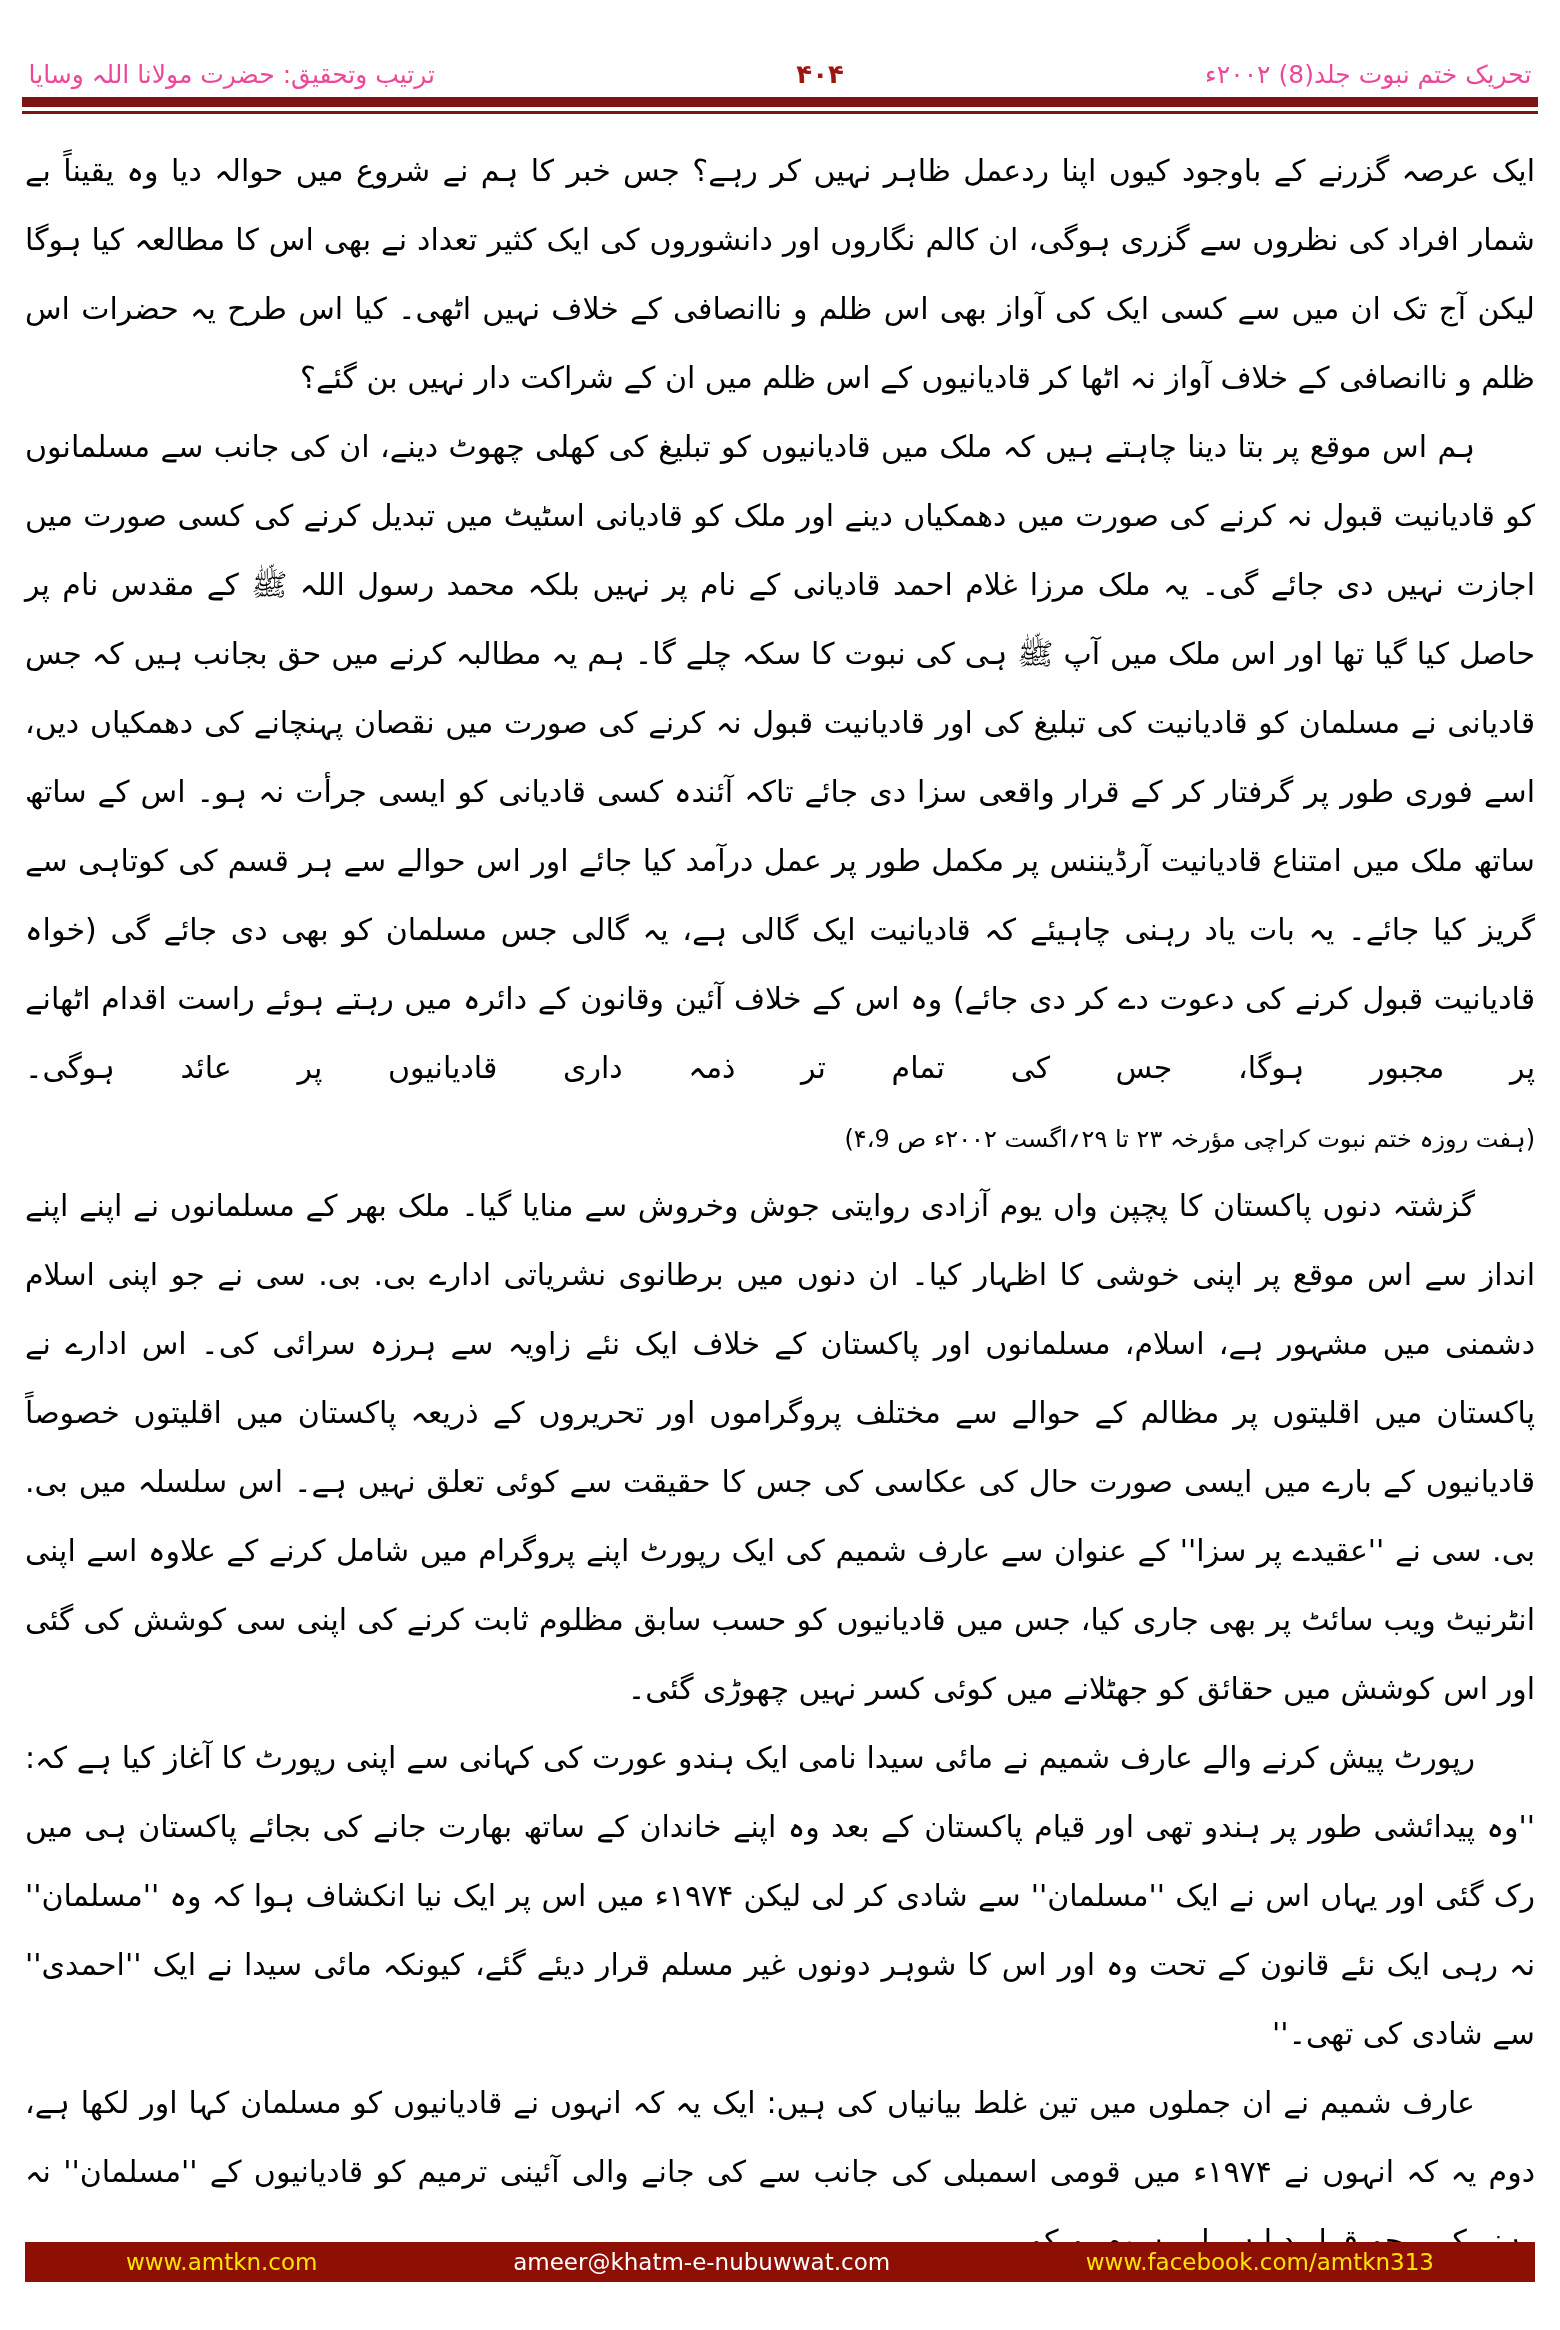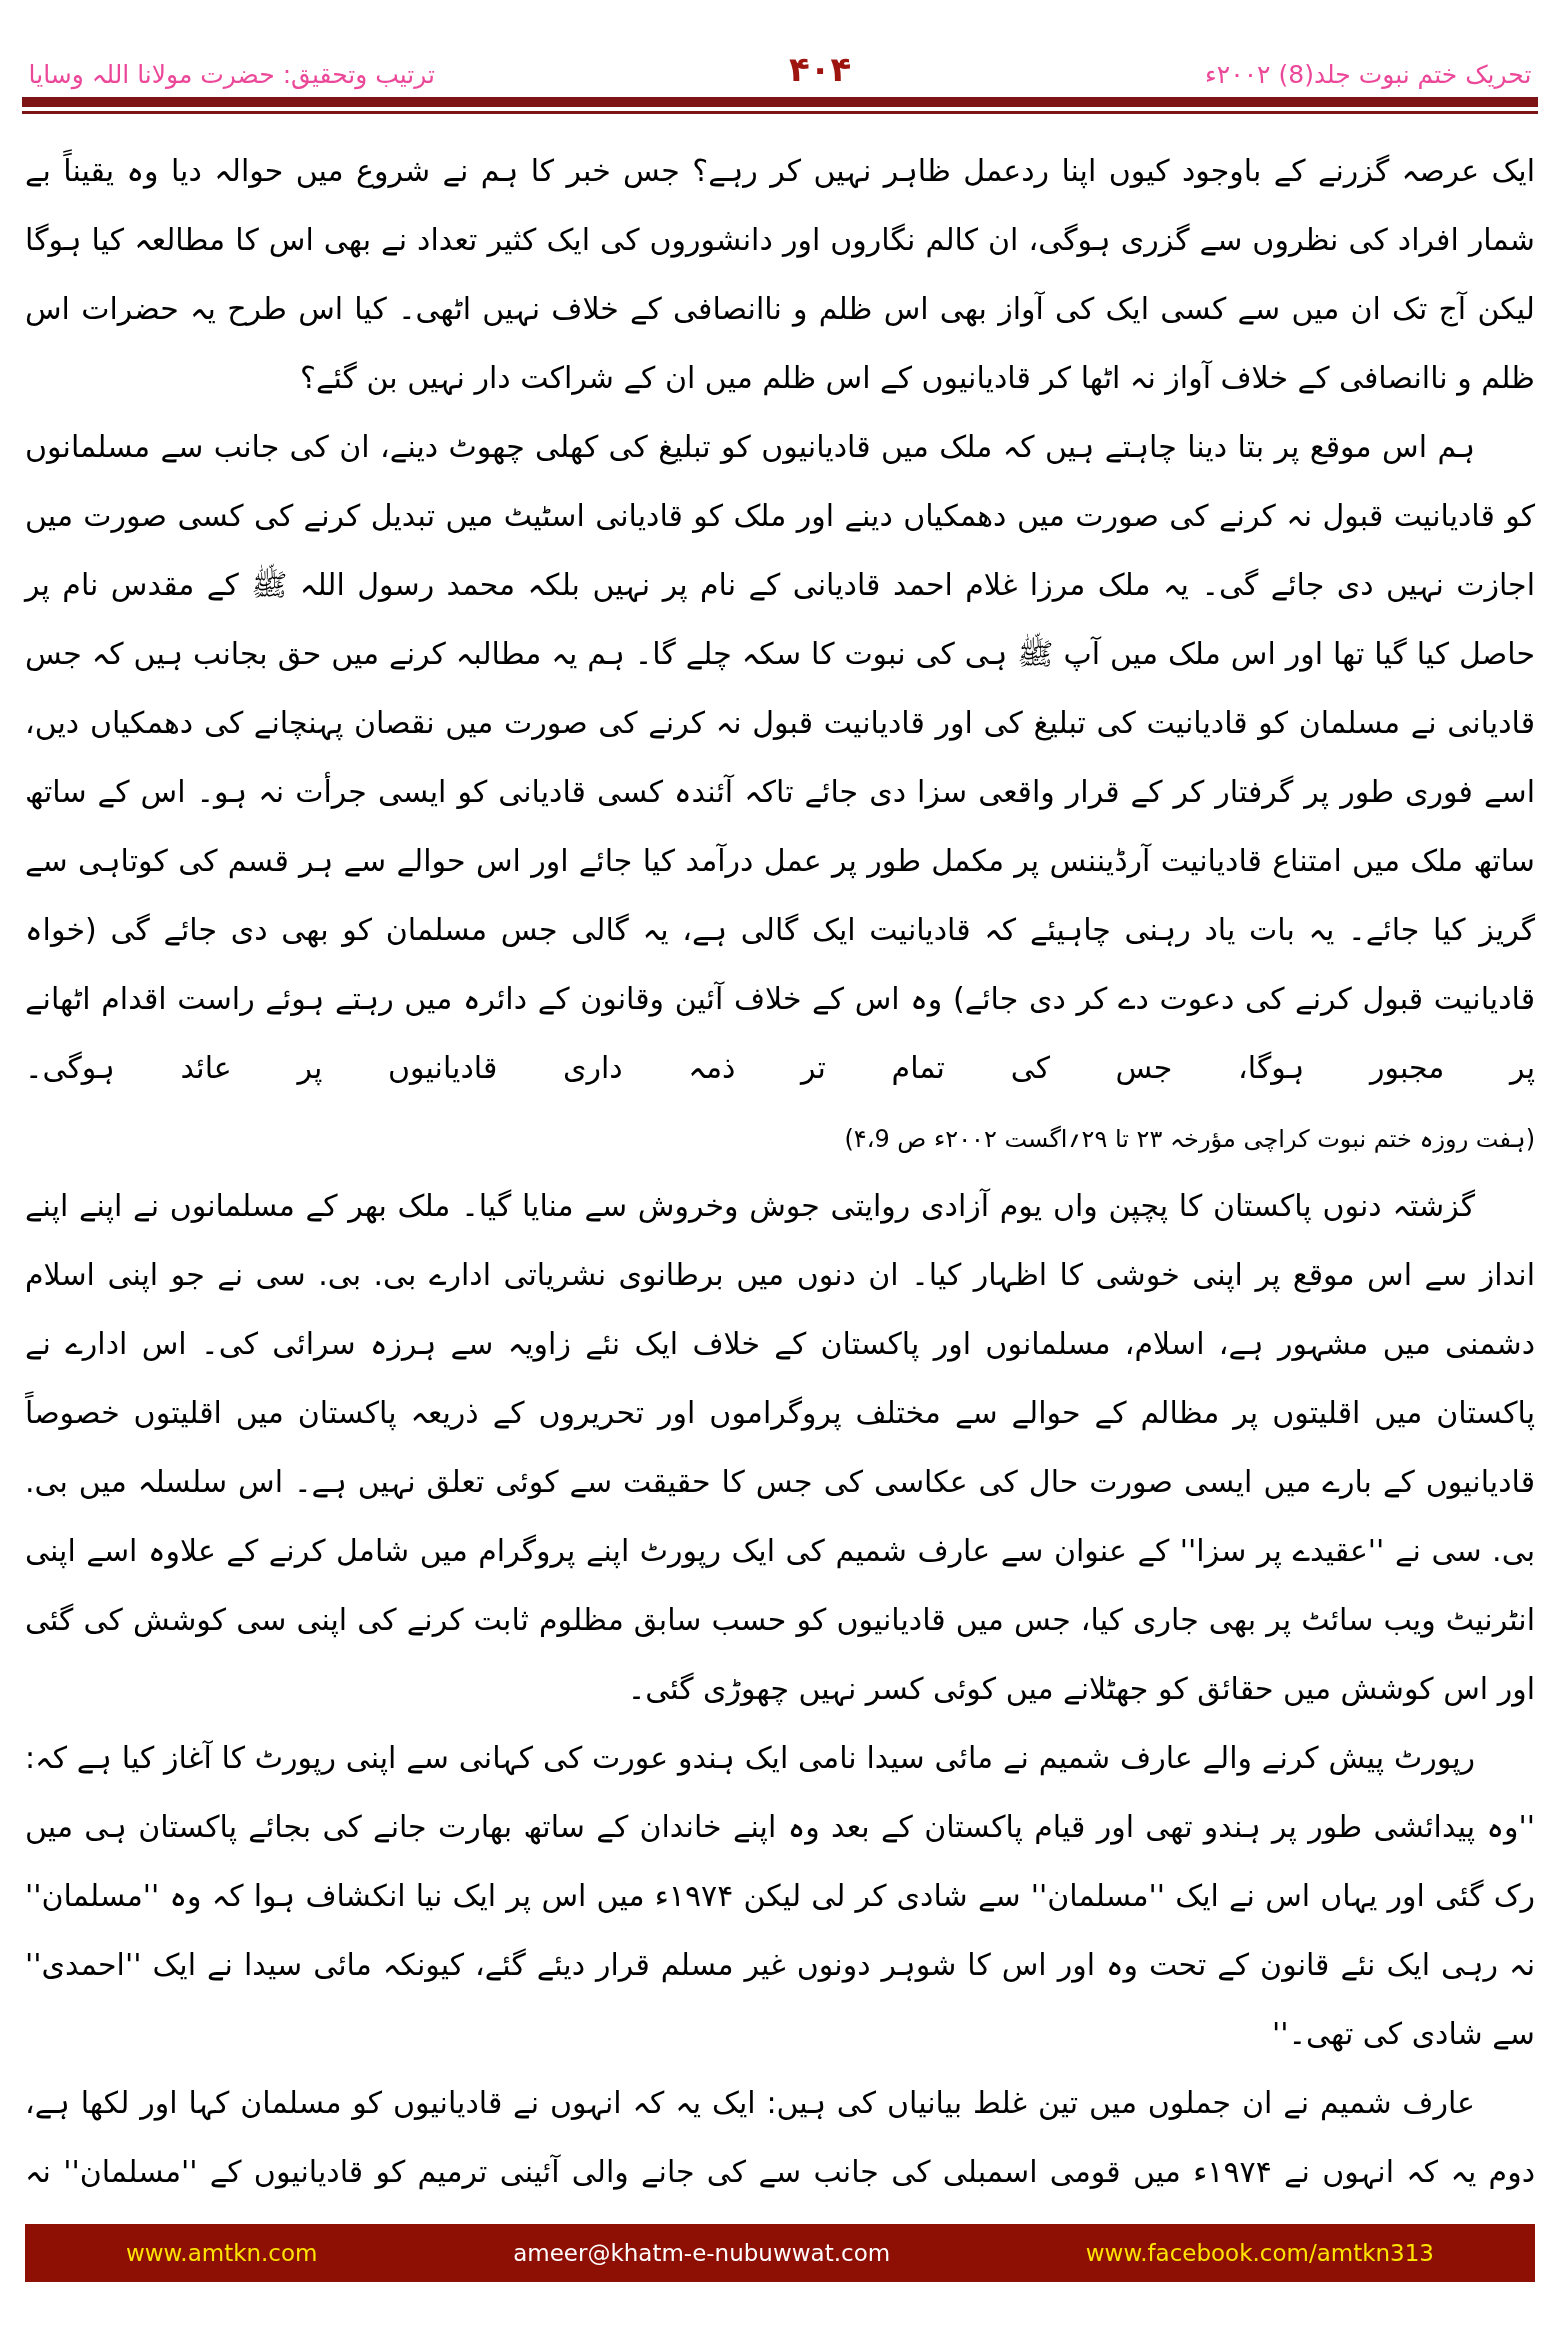--- a/index.html
+++ b/index.html
@@ -25,21 +25,21 @@
   .header .book-title,
   .header .compiler {
     color: #ec4899;
     font-weight: normal;
     font-size: 25px;
     white-space: nowrap;
   }
   .header .page-number {
     color: #9e1510;
     font-weight: bold;
-    font-size: 34px;
+    font-size: 26px;
     letter-spacing: 1.7px;
   }
   
   .rule-wrap { padding: 3.4px 22px 0 22px; }
   .rule-thick { height: 9.2px; background: #7d1416; }
   .rule-thin  { height: 3.4px;  background: #7d1416; margin-top: 4.2px; }
   
   .content {
     direction: rtl;
     padding: 22px 25px 0 25px;
@@ -62,21 +62,21 @@
     color: #000000;
     margin: 15px 0 11.8px 0;
     line-height: 1.5;
   }
   
   .footer-bar {
     position: absolute;
     left: 25px;
     right: 25px;
     bottom: 48px;
-    height: 58px;
+    height: 40px;
     background: #8e0f04;
     display: flex;
     align-items: center;
     justify-content: space-between;
     direction: ltr;
     padding: 0 101px;
     font-size: 23px;
   }
   .footer-bar .site   { color: #ffe400; }
   .footer-bar .email  { color: #ffffff; text-align: center; }

